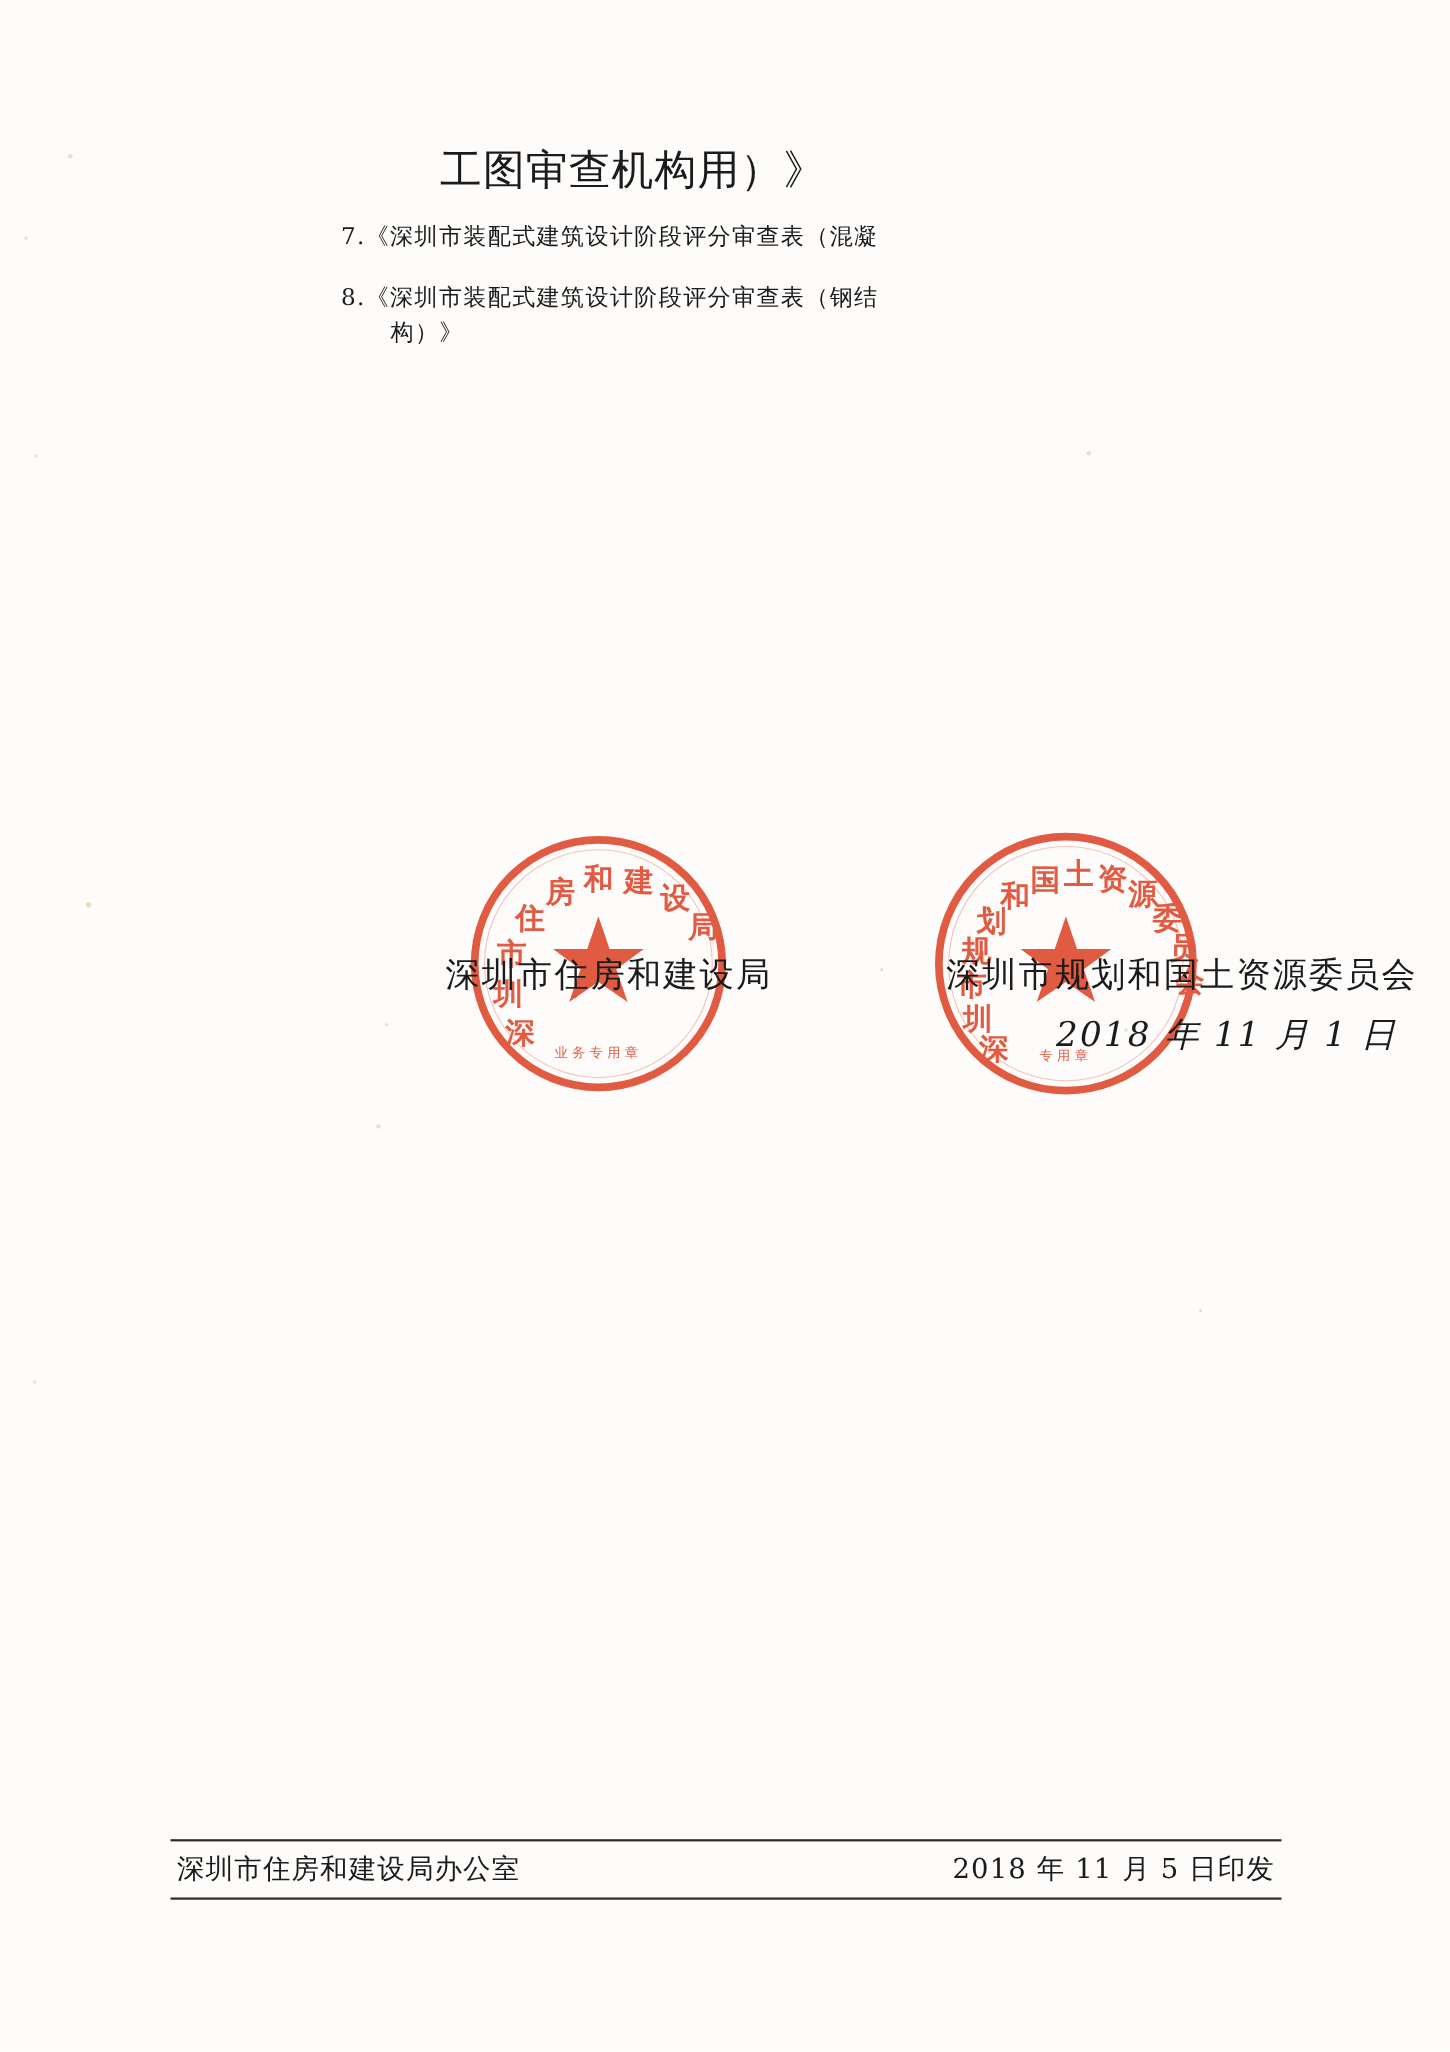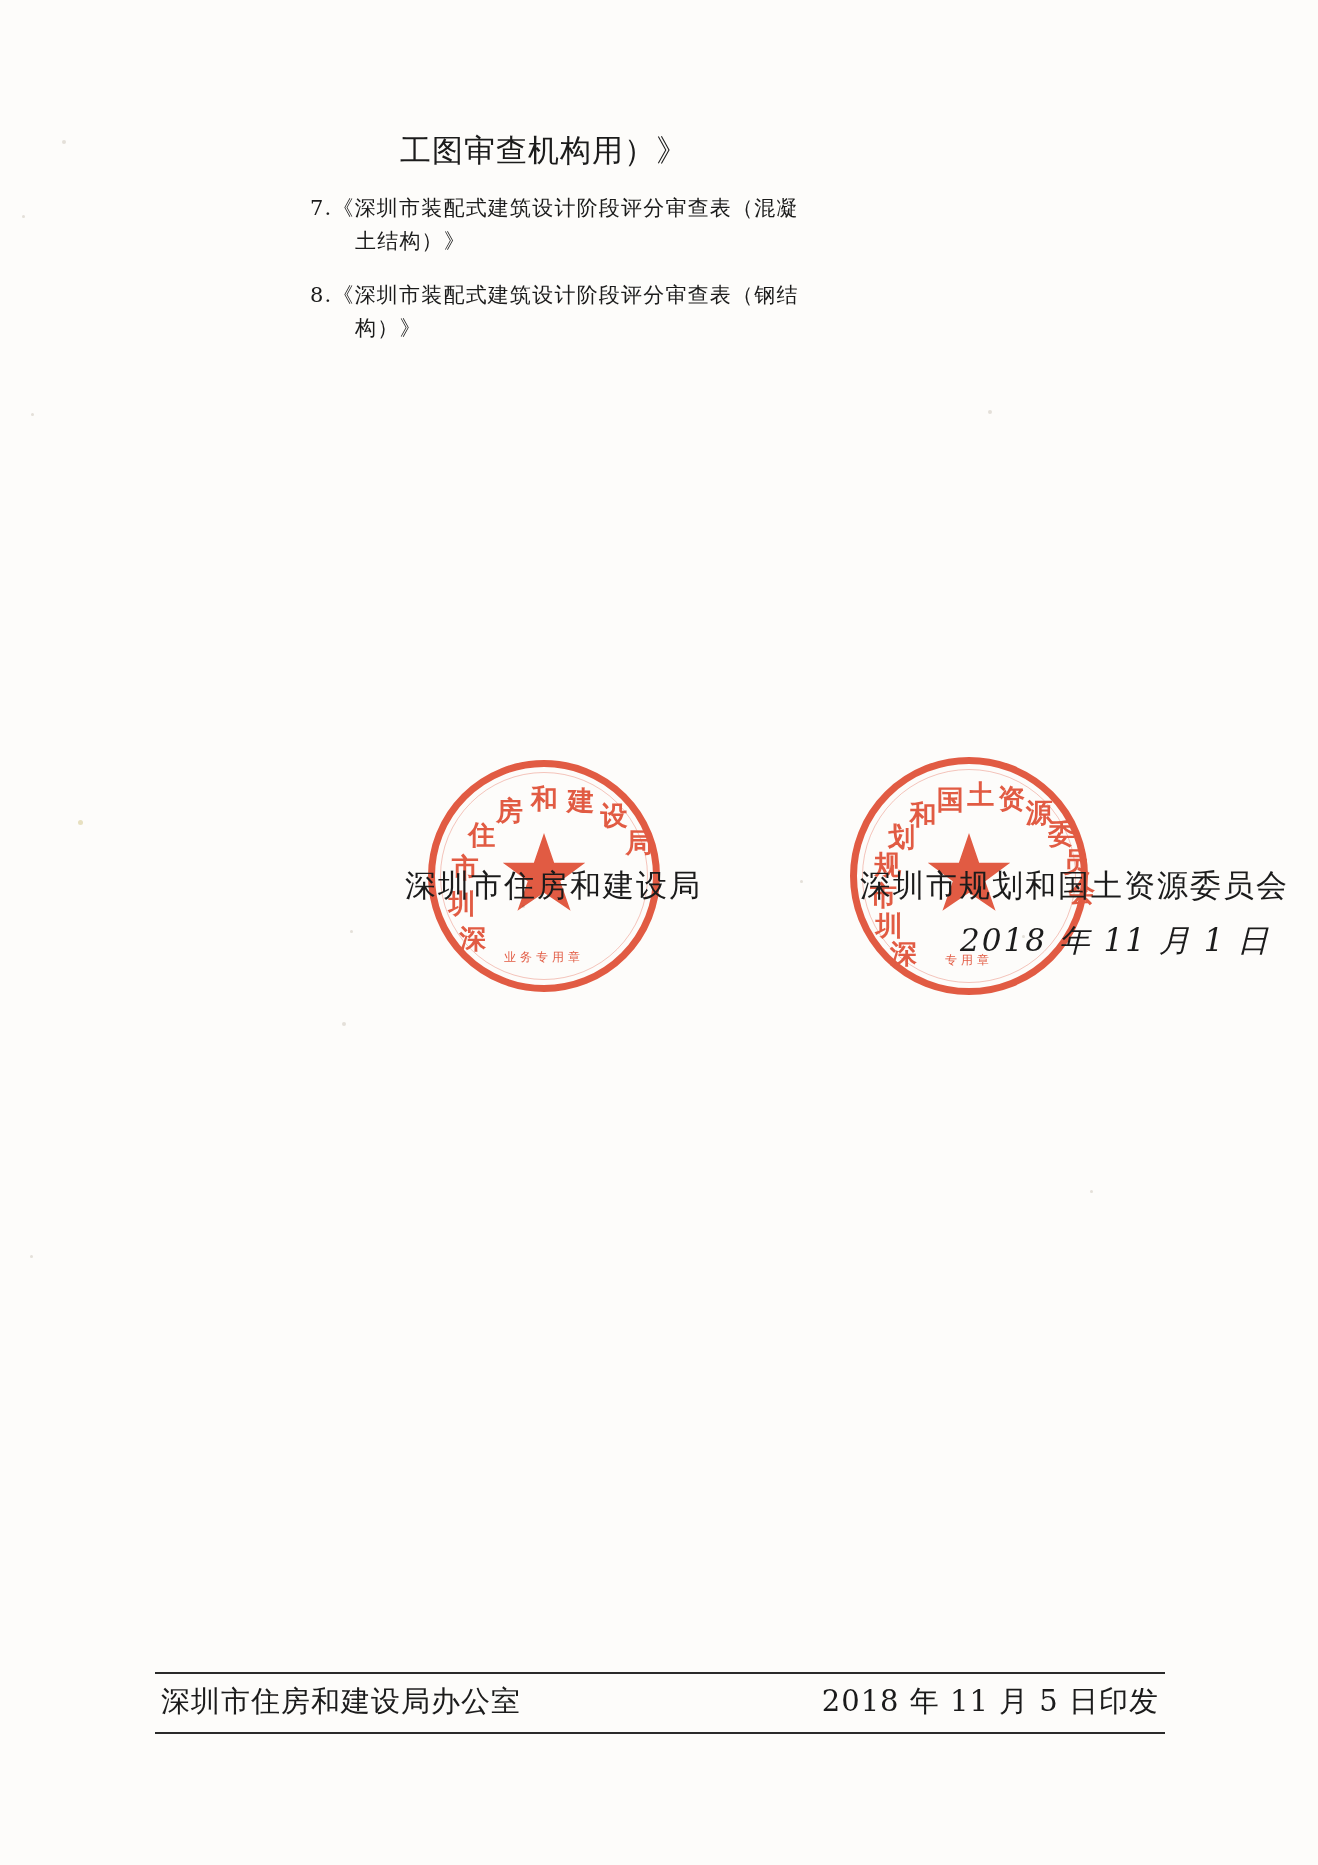--- a/index.html
+++ b/index.html
@@ -31,21 +31,21 @@
   }
 
   .doc-body {
     position: absolute;
     left: 200px;
     top: 135px;
     width: 960px;
   }
 
   .cont-line {
-    font-size: 31px;
+    font-size: 38px;
     line-height: 1.0;
     color: #1b1b1b;
     letter-spacing: 1px;
     margin-left: 200px;
     margin-bottom: 26px;
     white-space: nowrap;
   }
 
   .item {
     display: block;
@@ -167,21 +167,21 @@
   }
   .footer-rule {
     border-top: 2px solid #2a2a2a;
     width: 100%;
     margin-bottom: 8px;
   }
   .footer-row {
     display: flex;
     justify-content: space-between;
     align-items: baseline;
-    font-size: 29px;
+    font-size: 25px;
     color: #1b1b1b;
     letter-spacing: 1px;
     padding: 0 6px;
   }
   .footer-rule-bottom {
     border-top: 2px solid #2a2a2a;
     width: 100%;
     margin-top: 10px;
   }
 </style>
@@ -204,21 +204,20 @@
   <div class="speck" style="left:1090px;top:1190px;width:3px;height:3px;"></div>
 
   <div class="doc-body">
 
     <div class="cont-line">工图审查机构用）》</div>
 
     <div class="item">
       <div class="item-line first">
         <span>7.</span><span>《深圳市装配式建筑设计阶段评分审查表（混凝</span>
       </div>
-      <div class="item-line cont">土结构）》</div>
     </div>
 
     <div class="item">
       <div class="item-line first">
         <span>8.</span><span>《深圳市装配式建筑设计阶段评分审查表（钢结</span>
       </div>
       <div class="item-line cont">构）》</div>
     </div>
 
     <div class="item">

